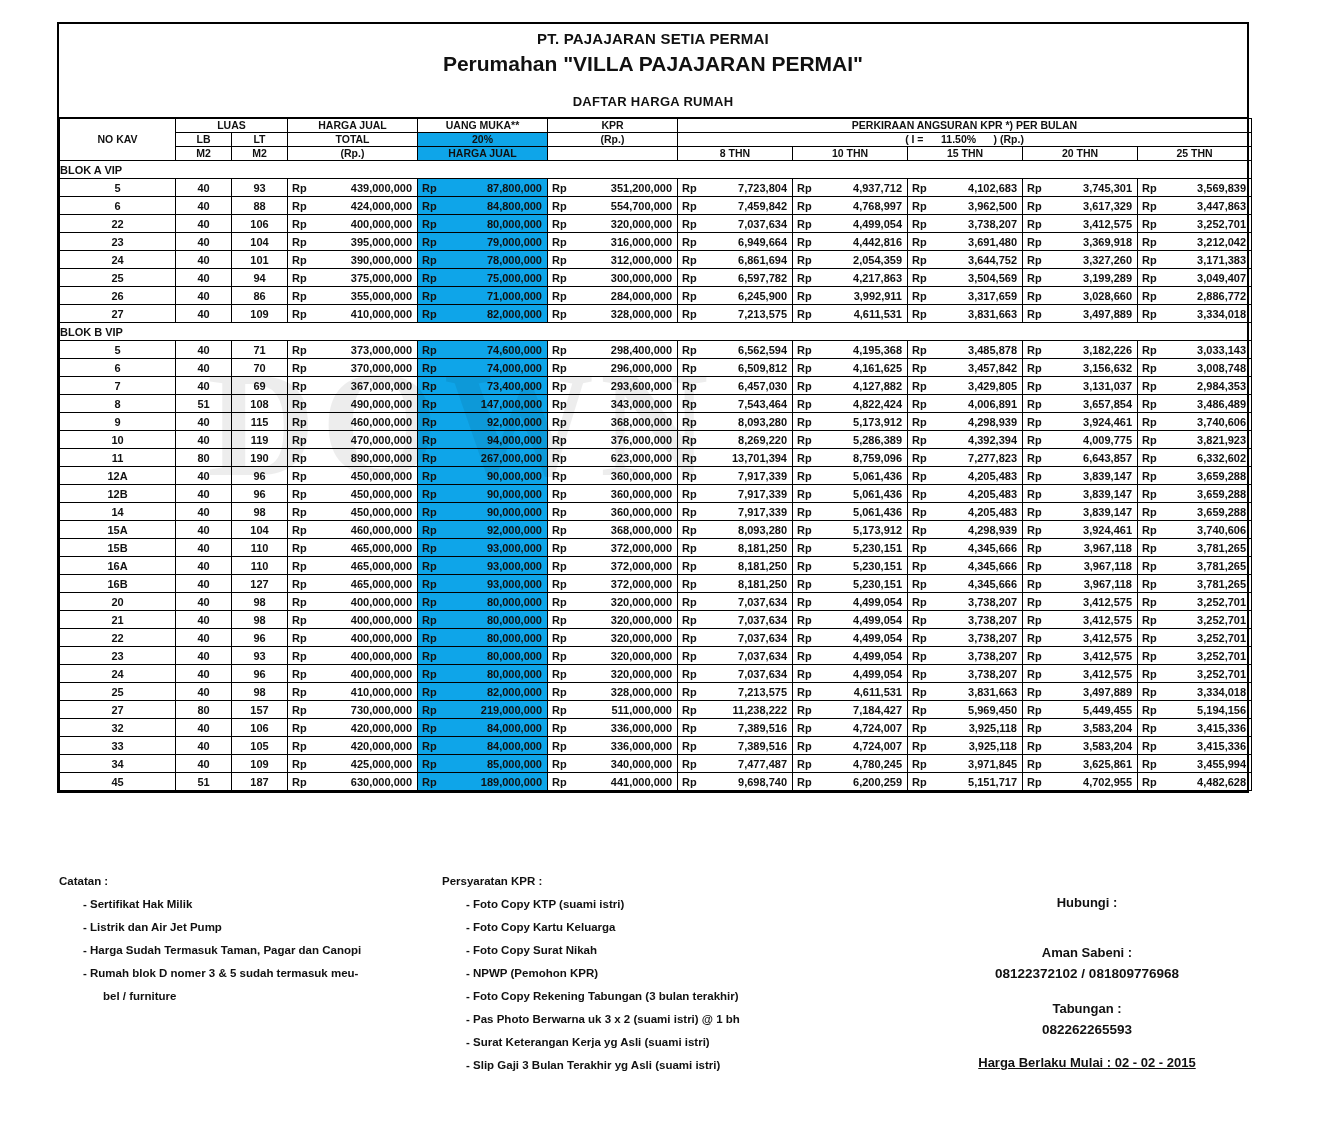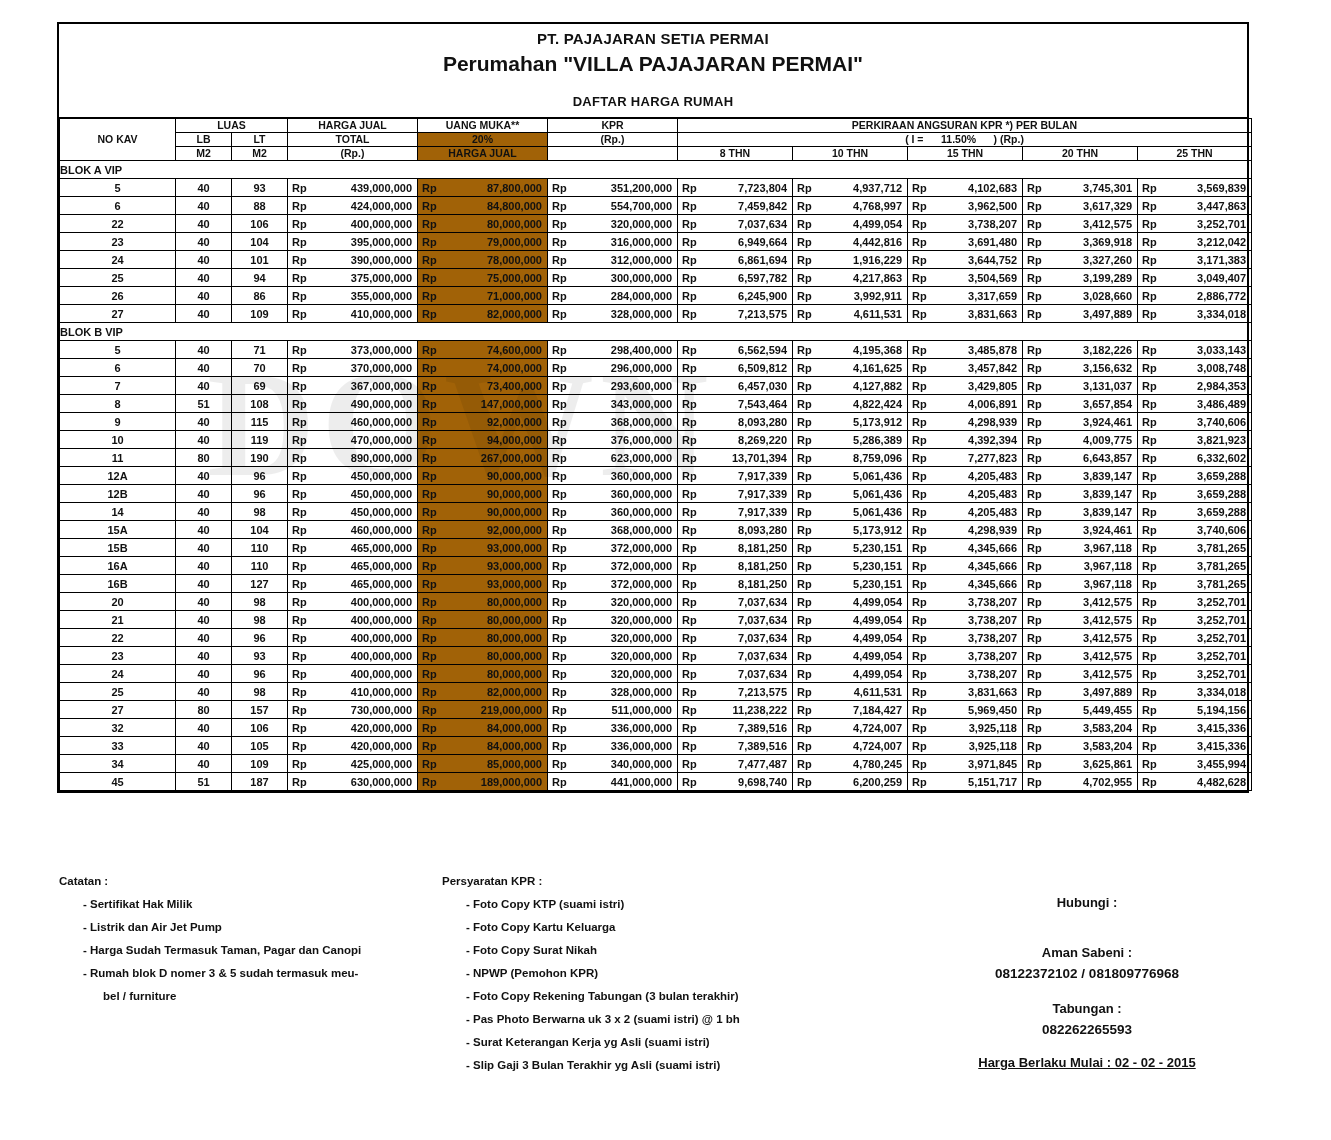--- a/index.html
+++ b/index.html
@@ -17,21 +17,21 @@
   .th-wrap{border:2px solid #000;border-top:1px solid #000;}
   th{font-weight:bold;font-size:10.5px;text-align:center;vertical-align:middle;line-height:1.25;}
   td{height:17px;}
   .c{text-align:center;}
   .rp{display:inline-block;width:16px;text-align:left;padding-left:4px;font-weight:bold;}
   .money{display:flex;align-items:center;justify-content:space-between;font-weight:bold;padding-right:5px;}
   .money .v{flex:1;text-align:right;}
   .blok td{font-weight:bold;text-align:left;padding-left:6px;font-size:11px;}
   .kav{font-weight:bold;text-align:center;}
   .num{font-weight:bold;text-align:center;}
-  .shade{background:#a16207;}
+  .shade{background:#0ea5e9;}
   
   .wm{position:absolute;left:150px;top:316px;font-size:150px;font-weight:bold;color:rgba(0,0,0,0.07);letter-spacing:6px;pointer-events:none;user-select:none;font-family:"Liberation Serif",serif;}
   
   .footer{position:absolute;left:57px;top:875px;width:1192px;font-size:11.5px;}
   .fcol{position:absolute;}
   .fcol.a{left:2px;top:0;width:360px;}
   .fcol.b{left:385px;top:0;width:400px;}
   .fcol.c{left:865px;top:0;width:330px;}
   .ftitle{font-weight:bold;margin-bottom:11px;}
   .fsub{font-weight:bold;margin-left:24px;margin-bottom:11px;}
@@ -344,21 +344,21 @@
               </td>
               <td>
                 <div class="money">
                   <span class="rp">Rp</span>
                   <span class="v">6,861,694</span>
                 </div>
               </td>
               <td>
                 <div class="money">
                   <span class="rp">Rp</span>
-                  <span class="v">1,916,229</span>
+                  <span class="v">2,054,359</span>
                 </div>
               </td>
               <td>
                 <div class="money">
                   <span class="rp">Rp</span>
                   <span class="v">3,644,752</span>
                 </div>
               </td>
               <td>
                 <div class="money">

